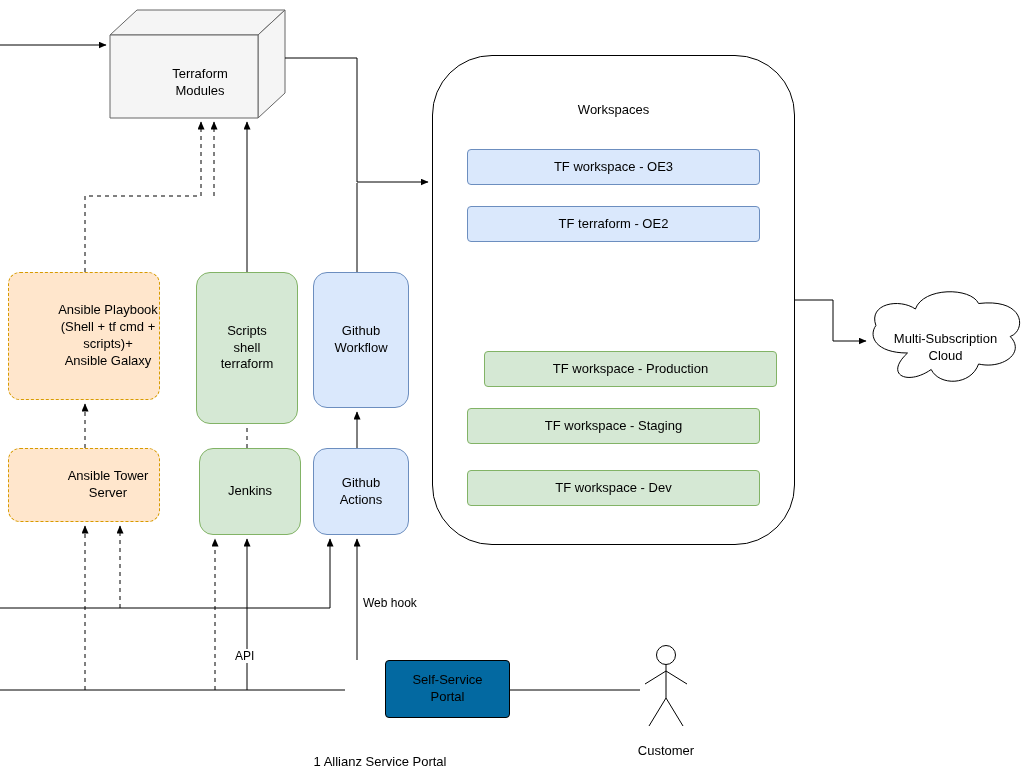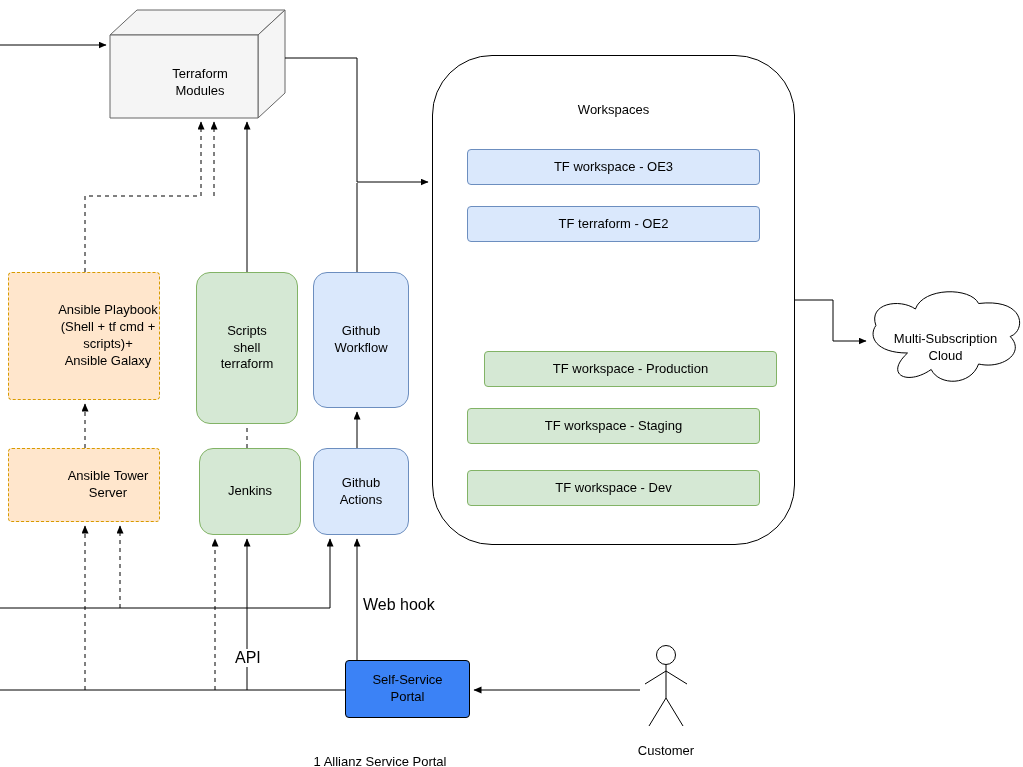--- a/index.html
+++ b/index.html
@@ -13,27 +13,27 @@
   svg .arrow{marker-end:url(#arr);}
   svg .arrhead{fill:var(--line,#000000);}
   svg .actor circle{fill:#ffffff;stroke:var(--line,#000000);stroke-width:1;}
   svg .actor line{stroke:var(--line,#000000);stroke-width:1;}
   .node{position:absolute;box-sizing:border-box;display:flex;align-items:center;justify-content:center;
         text-align:center;font-size:13px;line-height:1.3;}
   .label{white-space:pre-line;}
   .blue{background:var(--blue-fill,#dae8fc);border:1px solid var(--blue-stroke,#6c8ebf);}
   .green{background:var(--green-fill,#d5e8d4);border:1px solid var(--green-stroke,#82b366);}
   .orange{background:var(--orange-fill,#ffe6cc);border:1px dashed var(--orange-stroke,#d79b00);}
-  .plain{background:#3b82f6;border:1px solid var(--line,#000000);}
-  .r8{border-radius:4px;} .r12{border-radius:4px;padding-left:48px;} .r14{border-radius:14px;}
+  .plain{background:#0369a1;border:1px solid var(--line,#000000);margin-left:40px;}
+  .r8{border-radius:4px;} .r12{border-radius:12px;padding-left:48px;} .r14{border-radius:14px;}
   .ws{position:absolute;left:432px;top:55px;width:363px;height:490px;box-sizing:border-box;
       border:1px solid var(--line,#000000);border-radius:60px;background:#fff;}
   .ws-item{left:467px;width:293px;height:36px;}
   .freelabel{position:absolute;text-align:center;font-size:13px;line-height:1.3;white-space:pre-line;}
-  .edge-label{position:absolute;font-size:16px;background:#ffffff;padding:0 2px;}
+  .edge-label{position:absolute;font-size:12px;background:#ffffff;padding:0 2px;}
 </style>
 </head>
 <body>
 
 <div class="canvas">
 
   <svg class="wires" width="1023" height="767" viewBox="0 0 1023 767">
     <defs>
       <marker id="arr" markerWidth="9" markerHeight="8" refX="7.5" refY="3.5" orient="auto" markerUnits="userSpaceOnUse">
         <path d="M0,0 L8,3.5 L0,7 Z" class="arrhead"></path>

